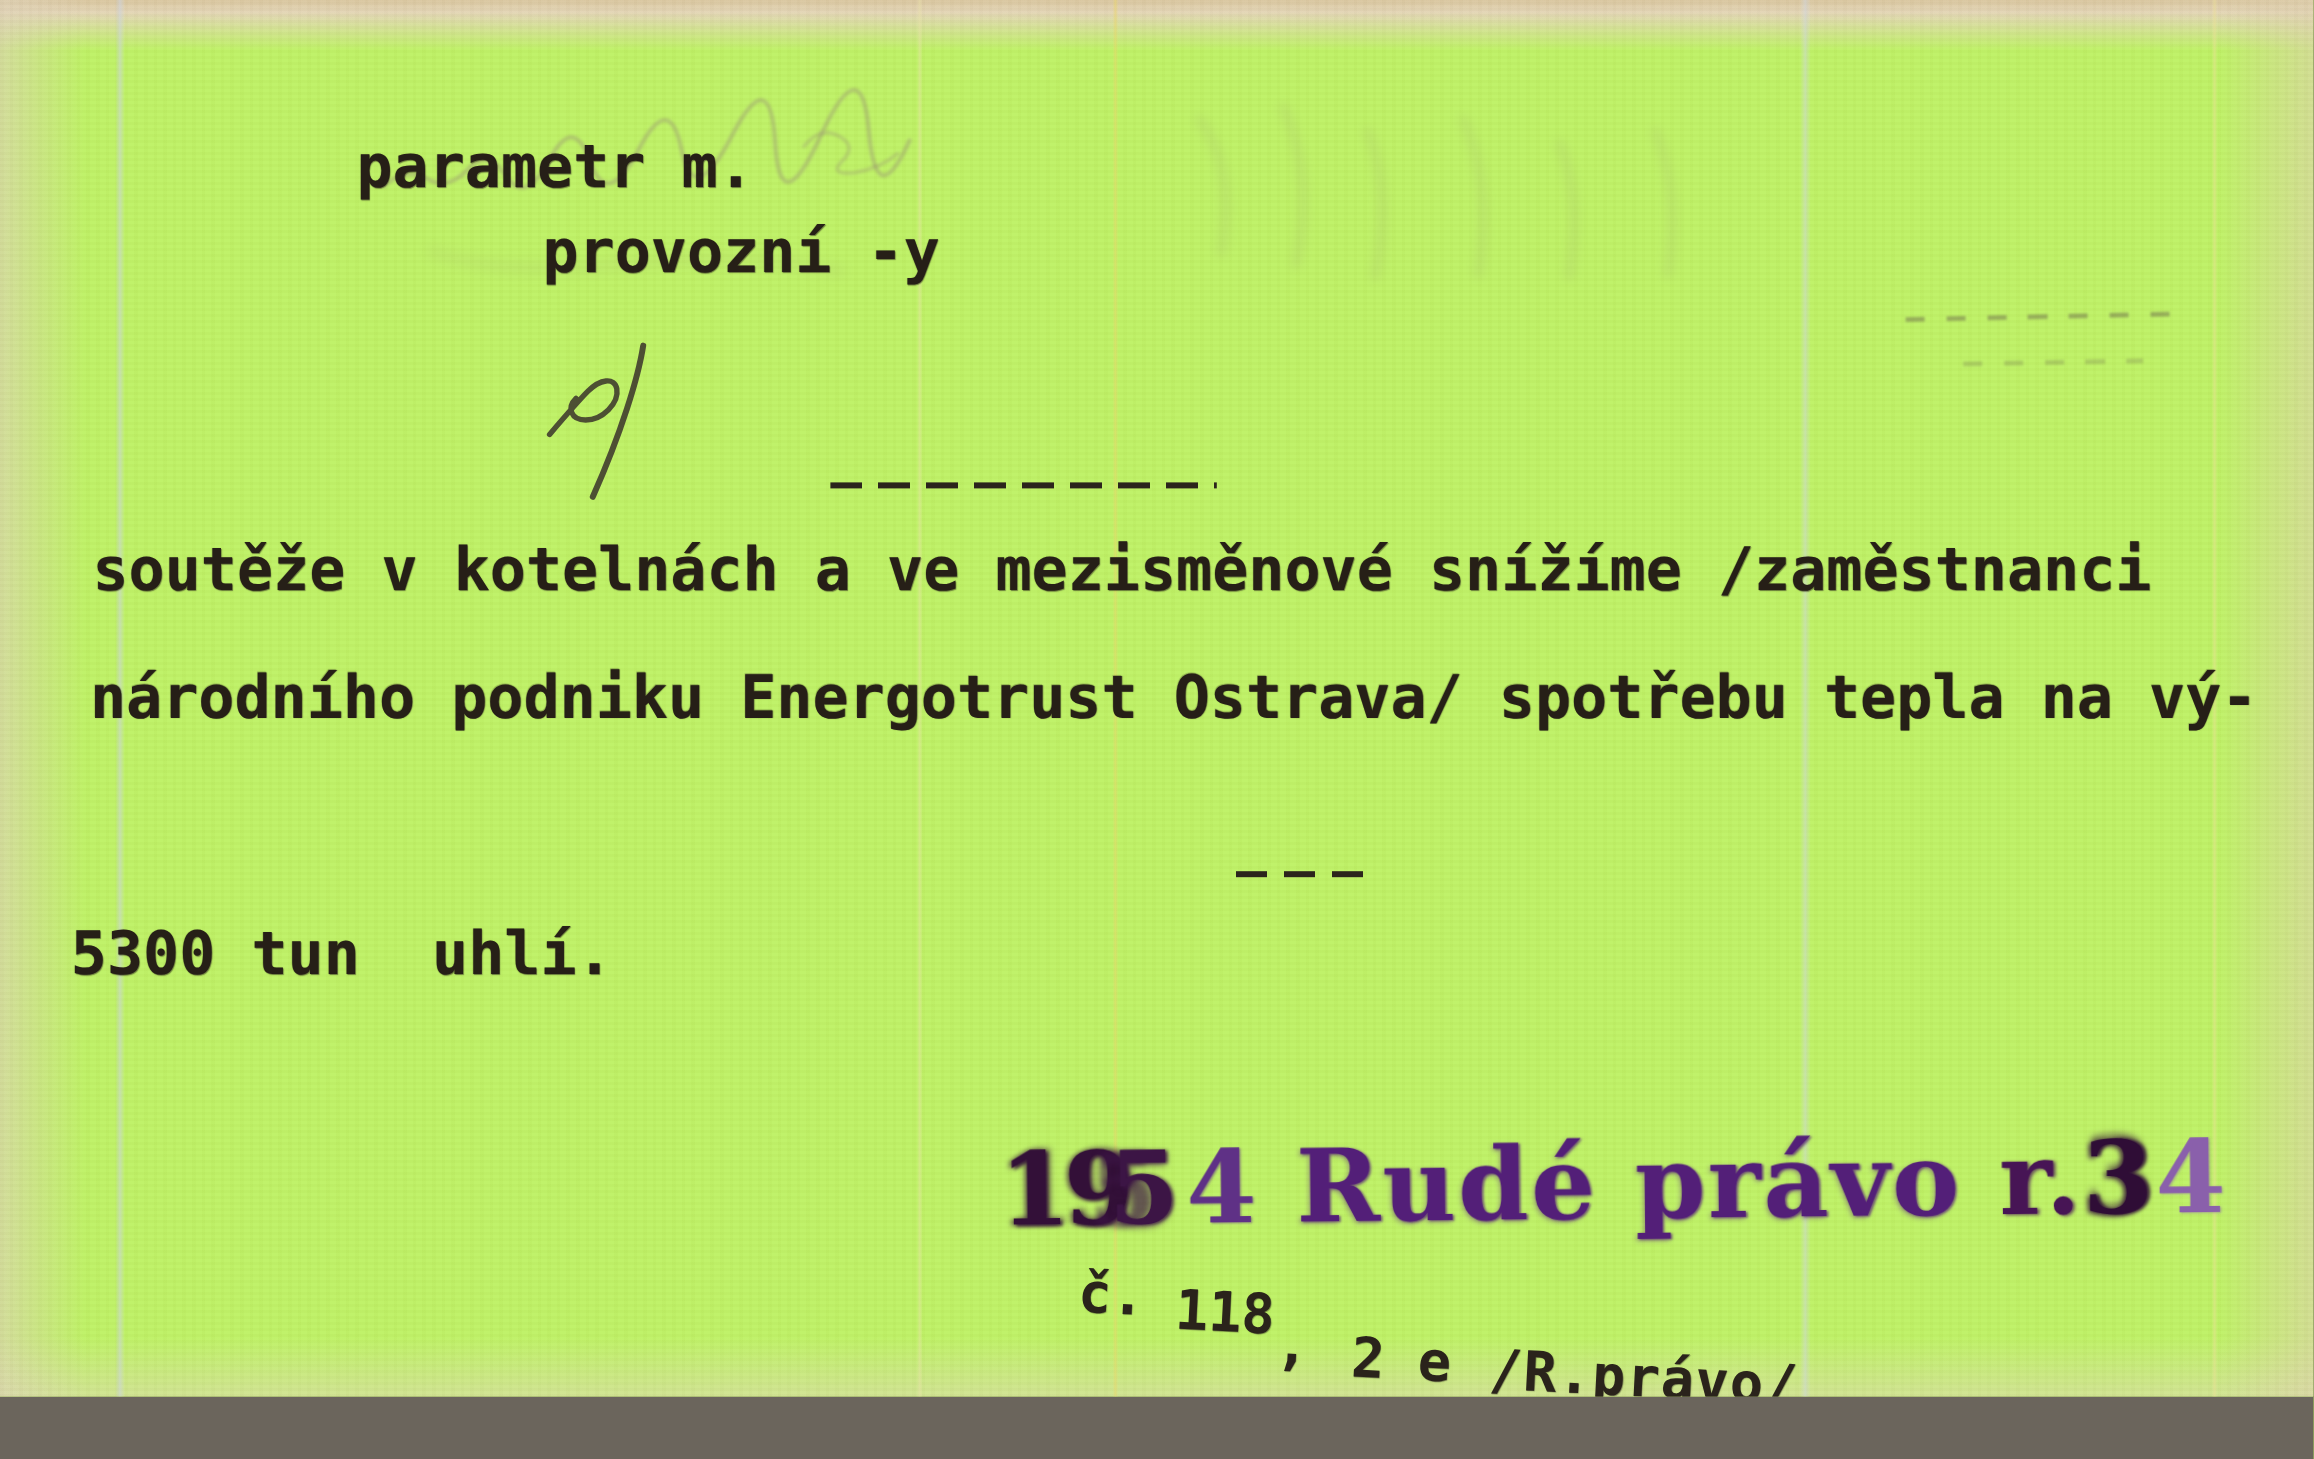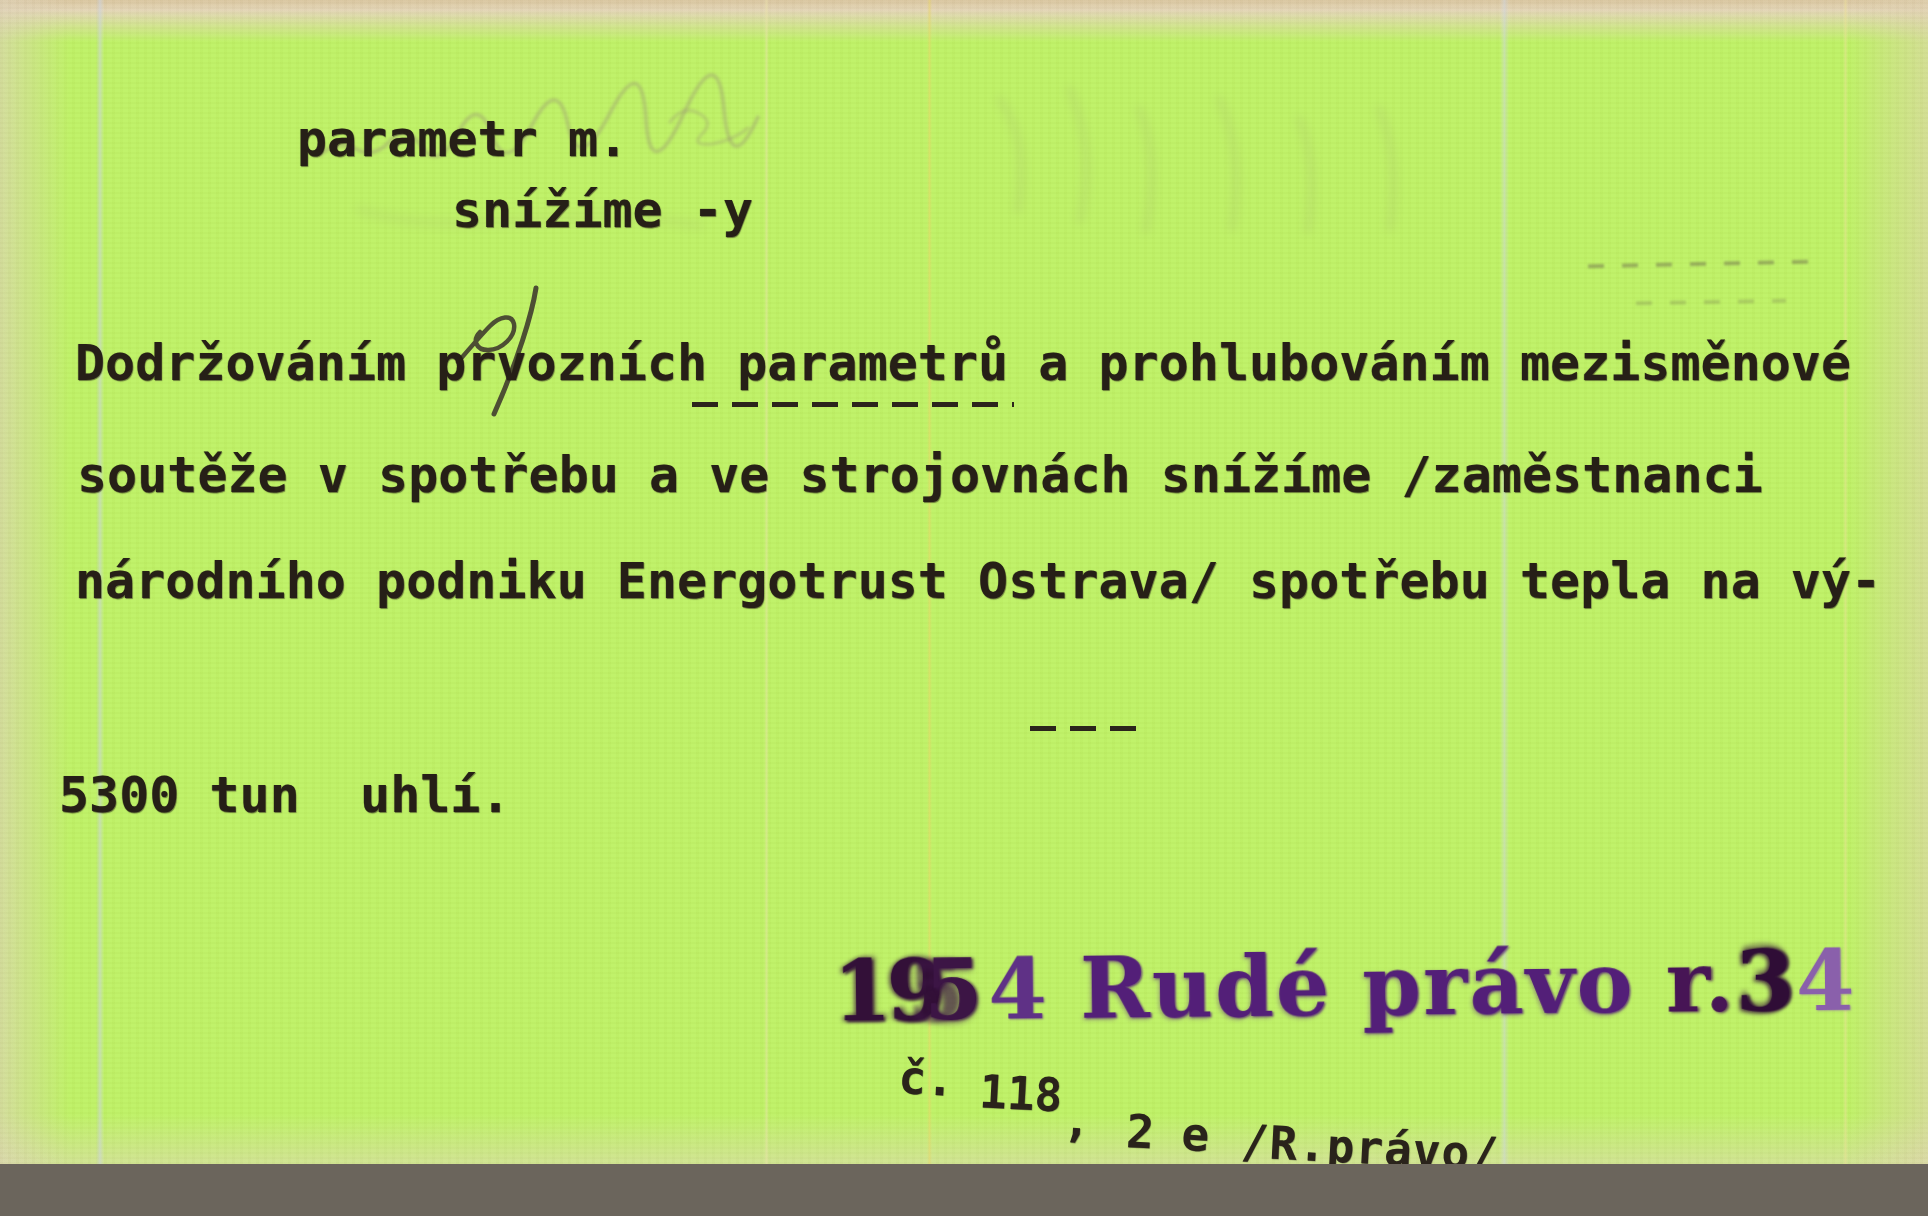--- a/index.html
+++ b/index.html
@@ -135,31 +135,30 @@
   <svg class="ghost" style="left:240px;top:60px;" width="1240" height="240" viewBox="0 0 1240 240">
     <g fill="none" stroke="#938574" stroke-linecap="round">
       <path d="M80,95 q18,-16 36,-6 t34,-8 t32,6 t36,-14 t34,2 t40,-10 t36,0 t42,-12 t36,6 t38,-6 t40,-4 t34,8" stroke-width="3.5" opacity="0.38" style="filter:blur(1.4px)"></path>
       <path d="M430,62 q14,-18 30,-8 q14,8 2,20 q-12,12 10,10 q22,-4 36,-16" stroke-width="3" opacity="0.3" style="filter:blur(1.4px)"></path>
       <path d="M760,40 q30,40 18,110 M830,30 q26,60 10,130 M900,50 q20,50 6,120 M980,40 q24,56 12,128 M1060,60 q18,44 8,110 M1140,50 q20,50 10,118" stroke-width="9" opacity="0.10" style="filter:blur(4px)"></path>
       <path d="M120,150 q60,20 160,10 q100,-10 180,6" stroke-width="10" opacity="0.08" style="filter:blur(5px)"></path>
     </g>
   </svg>
 
   <div class="tline hdr1">parametr m.</div>
-  <div class="tline hdr2">snížíme -y</div>
+  <div class="tline hdr2">provozní -y</div>
 
   <svg class="insert-mark" width="140" height="150" viewBox="0 0 140 150">
     <g fill="none" stroke="#3a332b" stroke-linecap="round" opacity="0.85" style="filter:blur(.4px)">
       <path d="M100,12 C96,38 82,84 58,138" stroke-width="5"></path>
       <path d="M22,86 C34,72 46,58 54,50 C64,40 76,38 78,48 C80,60 66,74 52,74 C40,74 36,64 44,56" stroke-width="4.5"></path>
     </g>
   </svg>
 
-  <div class="tline l0">Dodržováním prvozních parametrů a prohlubováním mezisměnové</div>
-  <div class="tline l1">soutěže v spotřebu a ve strojovnách snížíme /zaměstnanci</div>
+  <div class="tline l1">soutěže v kotelnách a ve mezisměnové snížíme /zaměstnanci</div>
   <div class="tline l2">národního podniku Energotrust Ostrava/ spotřebu tepla na vý-</div>
   <div class="tline l4">5300 tun  uhlí.</div>
 
   <div class="dash-underline u1"></div>
   <div class="dash-underline u2"></div>
 
   <div class="pencil-dashes p1"></div>
   <div class="pencil-dashes p2"></div>
 
   <div class="stamp"><span class="seg seg0">19</span><span class="seg seg1">5</span><span class="seg seg2">4</span><span class="seg seg3"> Rudé právo </span><span class="seg seg4">r.</span><span class="seg seg5">3</span><span class="seg seg6">4</span></div>

